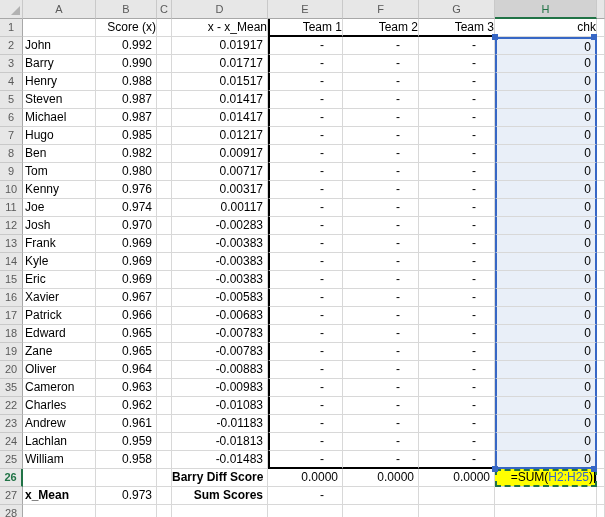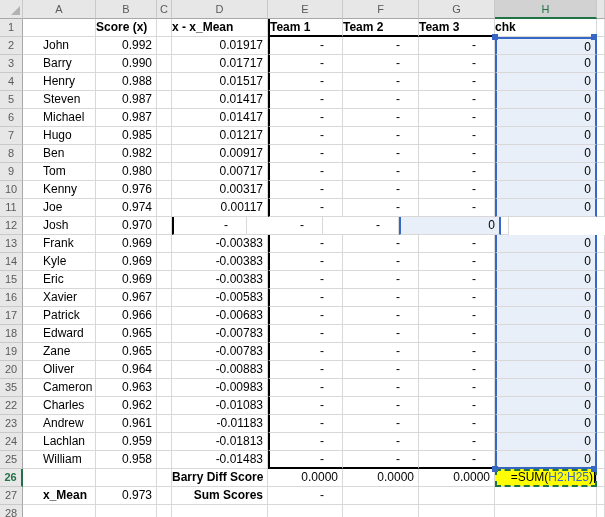--- a/index.html
+++ b/index.html
@@ -49,24 +49,24 @@
     box-sizing:border-box;height:18px;flex:none;
     background:#fff;
     border-right:1px solid #d8d8d8;
     border-bottom:1px solid #d8d8d8;
     font-size:12px;line-height:17px;color:#000;
     white-space:nowrap;overflow:hidden;
   }
   .col-A{width:73px}.col-B{width:61px}.col-C{width:15px}.col-D{width:96px}
   .col-E{width:75px}.col-F{width:76px}.col-G{width:76px}.col-H{width:102px}
   .col-S{width:8px}
-  .al{text-align:left;padding-left:20px}
+  .al{text-align:left;padding-left:2px}
   .ar{text-align:right;padding-right:4px}
   .dash{text-align:right;padding-right:18px}
-  .hc{text-align:left;font-weight:bold}
+  .hc{text-align:right;font-weight:normal}
   .b{font-weight:bold}
   .bl-black{border-left:2px solid #000}
   .bb-black{border-bottom:2px solid #000}
   
   .sel{
     background:#e9eff8;
     border-left:2px solid #3767c5;
     border-right:2px solid #3767c5;
   }
   .sel-top{border-top:2px solid #3767c5}
@@ -241,20 +241,21 @@
       <div class="c col-F dash">-</div>
       <div class="c col-G dash">-</div>
       <div class="c col-H ar sel">0</div>
       <div class="c col-S"></div>
     </div>
     <div class="row">
       <div class="rh">12</div>
       <div class="c col-A al">Josh</div>
       <div class="c col-B ar">0.970</div>
       <div class="c col-C ar"></div>
+      <div class="c col-D ar">-0.00283</div>
       <div class="c col-E dash bl-black">-</div>
       <div class="c col-F dash">-</div>
       <div class="c col-G dash">-</div>
       <div class="c col-H ar sel">0</div>
       <div class="c col-S"></div>
     </div>
     <div class="row">
       <div class="rh">13</div>
       <div class="c col-A al">Frank</div>
       <div class="c col-B ar">0.969</div>

